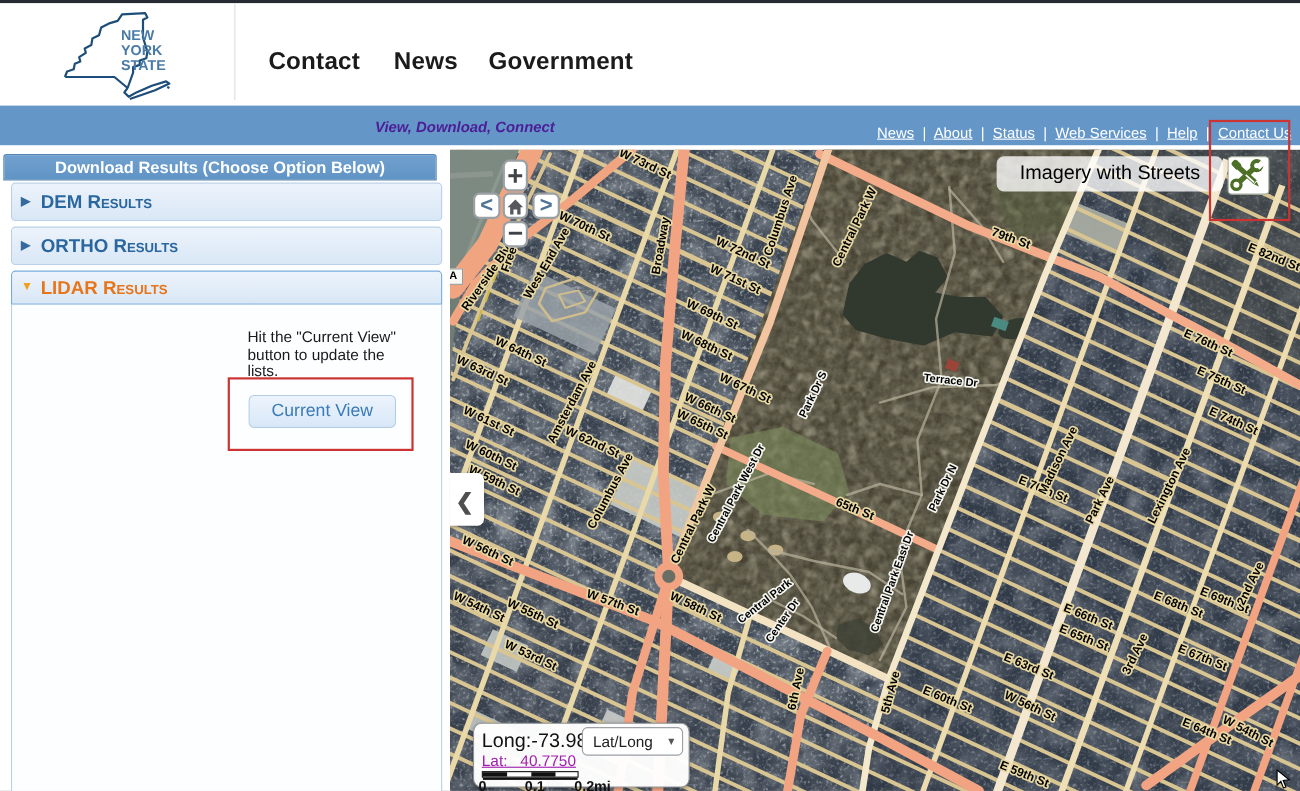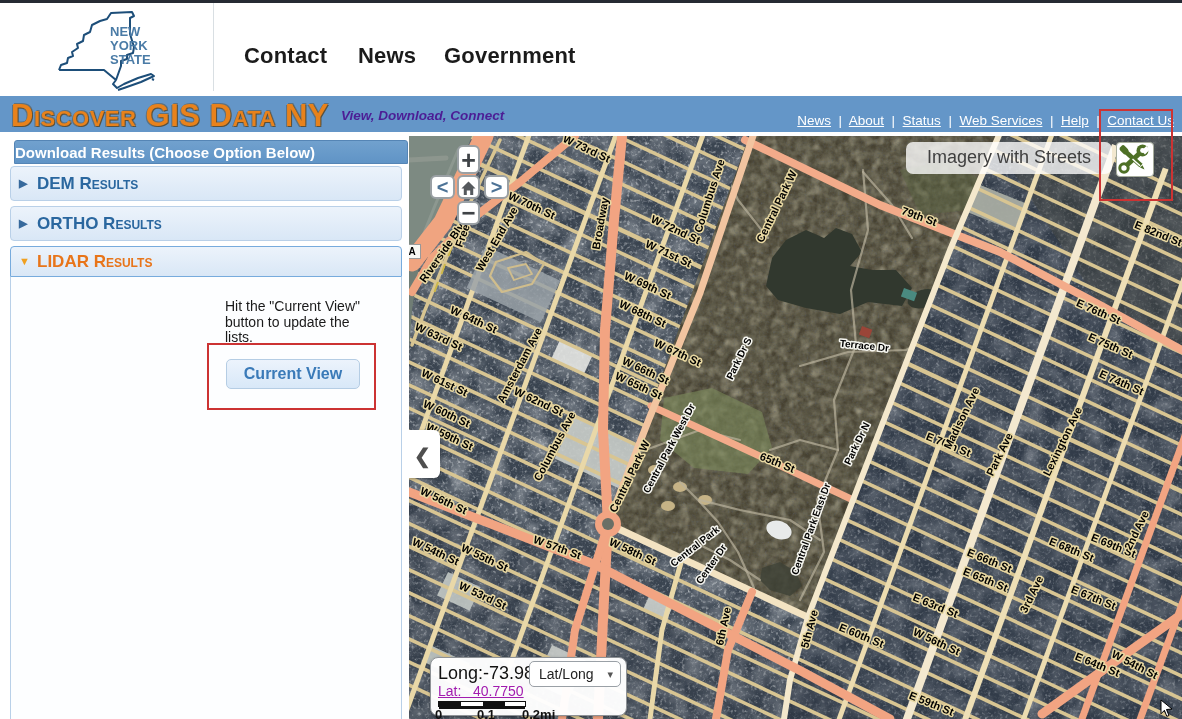--- a/index.html
+++ b/index.html
@@ -13,34 +13,33 @@
     <text x="52" y="42" font-size="13" font-weight="bold" fill="#4a7ba6">YORK</text>
     <text x="52" y="56" font-size="13" font-weight="bold" fill="#4a7ba6">STATE</text>
   </svg>
   <div class="abs" style="left:213px;top:0;width:1px;height:88px;background:#d9dfe3"></div>
   <div class="abs" style="left:244px;top:40px;font-size:22px;font-weight:bold;color:#1b1b1b;letter-spacing:0.2px">Contact</div>
   <div class="abs" style="left:358px;top:40px;font-size:22px;font-weight:bold;color:#1b1b1b;letter-spacing:0.2px">News</div>
   <div class="abs" style="left:444px;top:40px;font-size:22px;font-weight:bold;color:#1b1b1b;letter-spacing:0.2px">Government</div>
 </div>
 
 <div class="abs" style="left:0;top:96px;width:1182px;height:36px;background:#6496c8">
-  <div class="abs" style="left:11px;top:2px;font-variant:small-caps;font-size:31px;font-weight:bold;color:#e8821c;text-shadow:1px 1px 0 rgba(90,75,50,0.9),-1px 1px 0 rgba(90,75,50,0.5),1px -1px 0 rgba(90,75,50,0.5);letter-spacing:0.5px">Discover GIS Data NY</div>
   <div class="abs" style="left:341px;top:12px;font-size:13.5px;font-weight:bold;font-style:italic;color:#4c1d95">View, Download, Connect</div>
   <div class="abs" style="right:8px;top:17px;font-size:13.5px;color:#fff">
     <span style="text-decoration:underline">News</span> &nbsp;|&nbsp; <span style="text-decoration:underline">About</span> &nbsp;|&nbsp; <span style="text-decoration:underline">Status</span> &nbsp;|&nbsp; <span style="text-decoration:underline">Web Services</span> &nbsp;|&nbsp; <span style="text-decoration:underline">Help</span> &nbsp;|&nbsp; <span style="text-decoration:underline">Contact Us</span>
   </div>
 </div>
 
-<div class="abs" style="left:14px;top:140px;width:394px;height:24px;background:linear-gradient(#71a1ce,#6094c6);border:1px solid #5585b5;border-radius:3px 3px 0 0;color:#fff;font-weight:bold;font-size:15px;text-align:left;line-height:23px">Download Results (Choose Option Below)</div>
+<div class="abs" style="left:3px;top:140px;width:394px;height:24px;background:linear-gradient(#71a1ce,#6094c6);border:1px solid #5585b5;border-radius:3px 3px 0 0;color:#fff;font-weight:bold;font-size:15px;text-align:center;line-height:23px">Download Results (Choose Option Below)</div>
 <div class="abs" style="left:10px;top:166px;width:392px;height:35px;background:linear-gradient(#ecf3fb,#d9e7f6);border:1px solid #b9d0e8;border-radius:4px;color:#2a679f;font-weight:bold;font-size:17px;font-variant:small-caps;line-height:33px;padding-left:26px">DEM Results<span style="position:absolute;left:8px;top:0;font-size:11px;font-variant:normal;color:#36699c">▶</span></div>
 <div class="abs" style="left:10px;top:206px;width:392px;height:35px;background:linear-gradient(#ecf3fb,#d9e7f6);border:1px solid #b9d0e8;border-radius:4px;color:#2a679f;font-weight:bold;font-size:17px;font-variant:small-caps;line-height:33px;padding-left:26px">ORTHO Results<span style="position:absolute;left:8px;top:0;font-size:11px;font-variant:normal;color:#36699c">▶</span></div>
 <div class="abs" style="left:10px;top:246px;width:392px;height:31px;background:linear-gradient(#ecf3fb,#d9e7f6);border:1px solid #77abdd;border-radius:4px 4px 0 0;color:#e8751a;font-weight:bold;font-size:17px;font-variant:small-caps;line-height:29px;padding-left:26px">LIDAR Results<span style="position:absolute;left:8px;top:0;font-size:11px;font-variant:normal;color:#f0a020">▼</span></div>
 <div class="abs" style="left:10px;top:277px;width:392px;height:442px;background:#fdfeff;border-left:1px solid #b9d0e8;border-right:1px solid #b9d0e8">
   <div class="abs" style="left:214px;top:22px;width:150px;font-size:14px;color:#1a1a1a;line-height:15.5px">Hit the "Current View" button to update the lists.</div>
-  <div class="abs" style="left:215px;top:82px;width:134px;height:30px;background:linear-gradient(#ecf3fc,#d8e8f8);border:1px solid #b5cde4;border-radius:5px;color:#3a7ab8;font-weight:bold;font-size:16px;text-align:center;line-height:28px">Current View</div>
+  <div class="abs" style="left:215px;top:82px;width:134px;height:30px;background:linear-gradient(#ecf3fc,#d8e8f8);border:1px solid #b5cde4;border-radius:5px;color:#3a7ab8;font-weight:normal;font-size:16px;text-align:center;line-height:28px">Current View</div>
 </div>
 
 <div class="abs" style="left:409px;top:136px;width:773px;height:583px;overflow:hidden">
 <svg width="773" height="583" viewBox="0 0 773 583" style="position:absolute;left:0;top:0">
       <defs>
 <filter id="nCity" x="0%" y="0%" width="100%" height="100%">
  <feTurbulence type="fractalNoise" baseFrequency="0.33" numOctaves="2" seed="7" stitchTiles="stitch" result="t"></feTurbulence>
  <feColorMatrix in="t" type="matrix" values="0 0 0 0 0.80  0 0 0 0 0.82  0 0 0 0 0.83  1.0 1.0 1.0 0 -1.52"></feColorMatrix>
  <feGaussianBlur stdDeviation="0.45"></feGaussianBlur>
 </filter>
@@ -257,21 +256,21 @@
   <div class="abs" style="left:48px;top:9px;width:23px;height:29px;background:#fff;border:2px solid #9aa0a4;border-radius:6px;color:#3f4347;font-size:25px;font-weight:bold;text-align:center;line-height:26px">+</div>
   <div class="abs" style="left:21px;top:39px;width:25px;height:24px;background:#fff;border:2px solid #9aa0a4;border-radius:6px;color:#4d7396;font-size:20px;font-weight:bold;text-align:center;line-height:21px">&lt;</div>
   <div class="abs" style="left:48px;top:39px;width:23px;height:24px;background:#fff;border:2px solid #9aa0a4;border-radius:6px;text-align:center">
     <svg width="17" height="17" viewBox="0 0 18 18" style="margin-top:3px">
         <path d="M9,1.5 L16.5,9 L14,9 L14,16 L10.8,16 L10.8,11 L7.2,11 L7.2,16 L4,16 L4,9 L1.5,9 Z" fill="#55595d"></path>
       </svg>
   </div>
   <div class="abs" style="left:75px;top:39px;width:25px;height:24px;background:#fff;border:2px solid #9aa0a4;border-radius:6px;color:#4d7396;font-size:20px;font-weight:bold;text-align:center;line-height:21px">&gt;</div>
   <div class="abs" style="left:48px;top:65px;width:23px;height:24px;background:#fff;border:2px solid #9aa0a4;border-radius:6px;color:#3f4347;font-size:24px;font-weight:bold;text-align:center;line-height:19px">−</div>
 
-  <div class="abs" style="left:497px;top:6px;width:206px;height:32px;background:rgba(255,255,255,0.78);border-radius:7px;color:#404040;font-size:18px;text-align:center;line-height:31px">Imagery with Streets</div>
+  <div class="abs" style="left:497px;top:6px;width:206px;height:32px;background:rgba(255,255,255,0.78);border-radius:7px;color:#000000;font-size:18px;text-align:center;line-height:31px">Imagery with Streets</div>
   <div class="abs" style="left:707px;top:6px;width:38px;height:35px;background:#fff;border:1px solid #a8ae9e;border-radius:4px">
     <svg width="34" height="31" viewBox="0 0 34 31">
       <g>
         <circle cx="7" cy="25" r="4.2" fill="none" stroke="#4e7026" stroke-width="3"></circle>
         <line x1="9" y1="23" x2="24.5" y2="8.5" stroke="#4e7026" stroke-width="5"></line>
         <circle cx="25.5" cy="7.5" r="6" fill="#4e7026"></circle>
         <circle cx="25.5" cy="7.5" r="2.4" fill="#fff"></circle>
         <rect x="25" y="1.5" width="5" height="7" fill="#fff" transform="rotate(45 25.5 7.5)"></rect>
         <rect x="2.5" y="3.5" width="9" height="6.5" rx="2.4" fill="#4e7026" transform="rotate(45 7 6.75)"></rect>
         <line x1="9.5" y1="9.5" x2="24" y2="22.5" stroke="#4e7026" stroke-width="4.6"></line>

